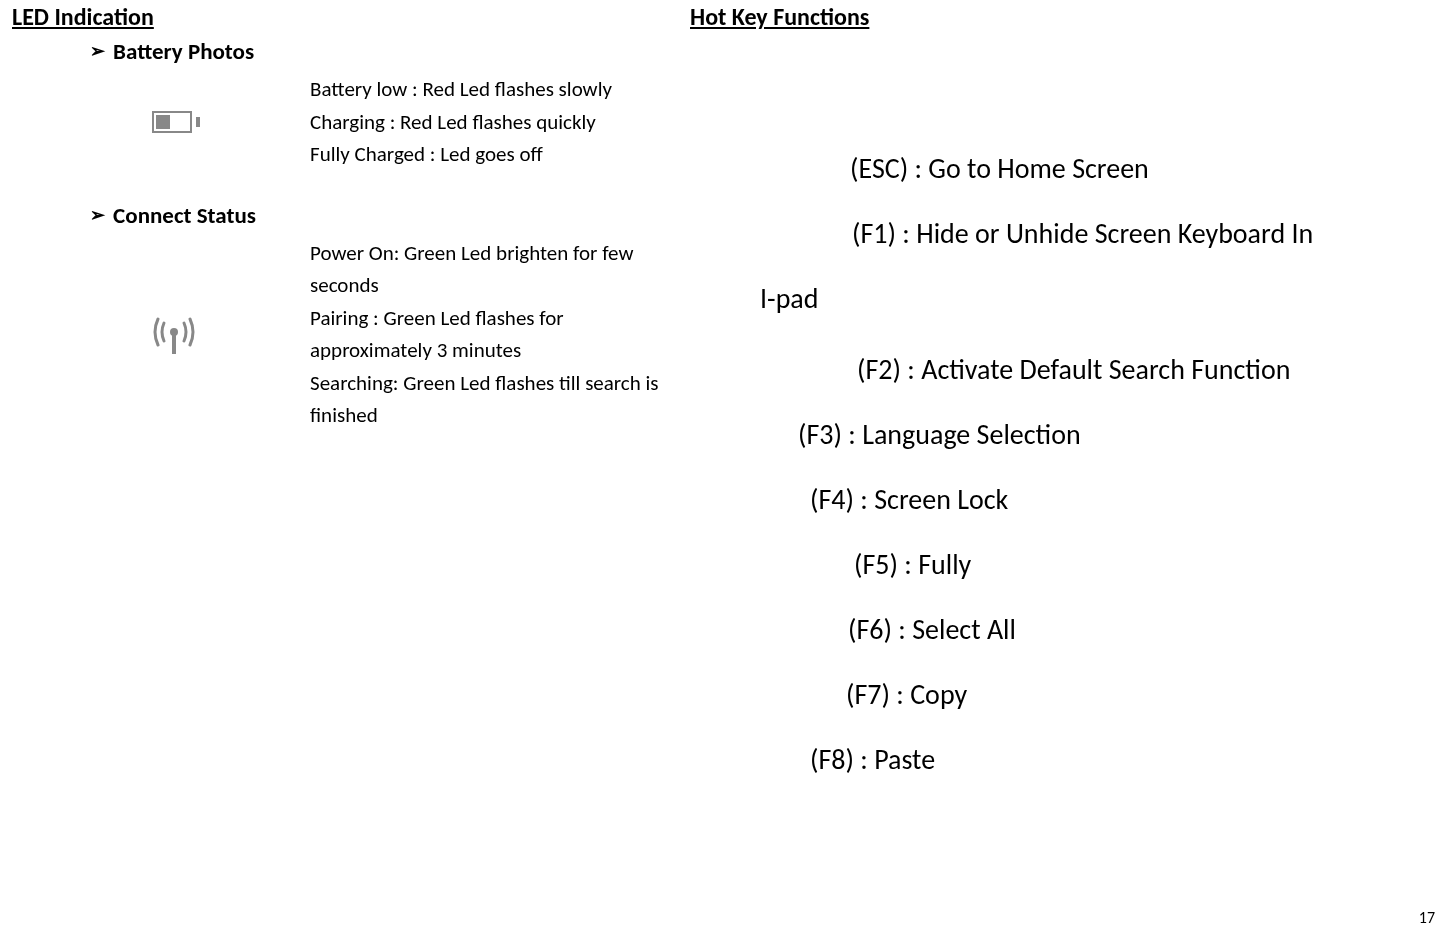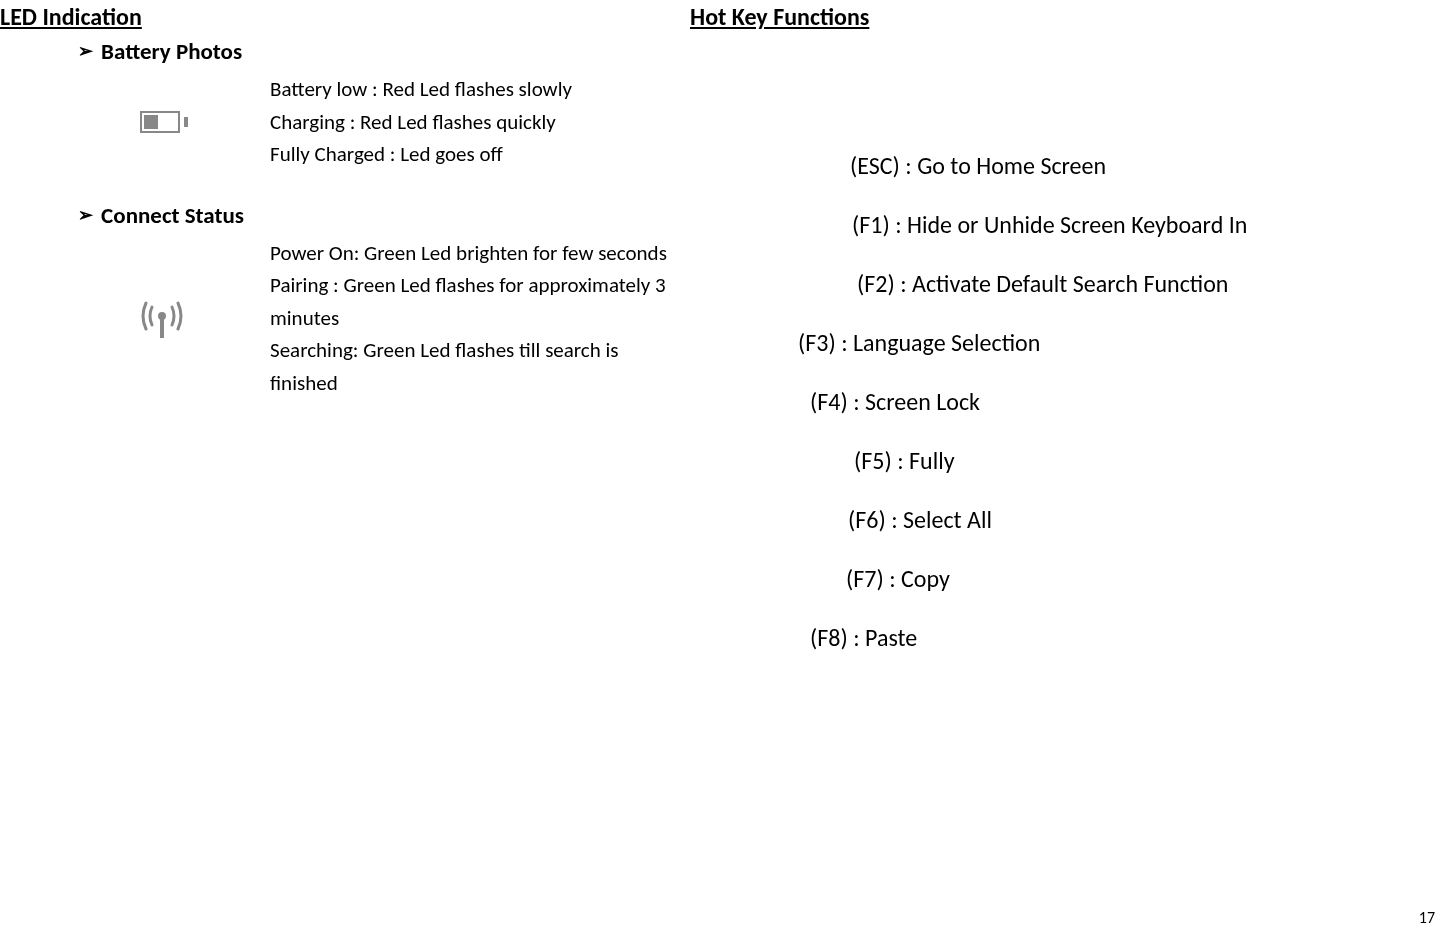--- a/index.html
+++ b/index.html
@@ -14,21 +14,21 @@
       width: 1443px;
       height: 935px;
       position: relative;
     }
     .page {
       display: flex;
       padding: 0;
     }
     .left-col {
       width: 690px;
-      padding-left: 0;
+      padding-left: 12px;
     }
     .right-col {
       flex: 1;
       padding-left: 0;
     }
     .section-heading {
       font-size: 24px;
       font-weight: bold;
       text-decoration: underline;
       margin-bottom: 6px;
@@ -61,20 +61,21 @@
       align-items: center;
       justify-content: flex-start;
     }
     .text-col {
       flex: 1;
       font-size: 21px;
       line-height: 1.55;
     }
     .text-line {
       display: block;
+      margin-left: 28px;
     }
     .battery-icon {
       width: 44px;
       height: 22px;
       position: relative;
     }
     .battery-body {
       width: 40px;
       height: 22px;
       border: 2px solid #888;
@@ -96,21 +97,21 @@
       background: #888;
       position: absolute;
       right: -4px;
       top: 6px;
     }
     .wifi-icon svg {
       width: 44px;
       height: 50px;
     }
     .hotkey-line {
-      font-size: 24px;
+      font-size: 28px;
       margin-bottom: 30px;
       margin-top: 8px;
     }
     .hotkey-first {
       margin-top: 120px;
     }
     .indent-esc { margin-left: 160px; }
     .indent-f1 { margin-left: 162px; }
     .indent-ipad { margin-left: 70px; }
     .indent-f2 { margin-left: 167px; }
@@ -179,20 +180,21 @@
         <span class="text-line">Searching: Green Led flashes till search is finished</span>
       </div>
     </div>
   </div>
 
   <div class="right-col">
     <div class="section-heading">Hot Key Functions</div>
 
     <div class="hotkey-line hotkey-first indent-esc">(ESC) : Go to Home Screen</div>
     <div class="hotkey-line indent-f1">(F1) : Hide or Unhide Screen Keyboard In</div>
+    <div class="hotkey-line indent-ipad mb-large">I-pad</div>
     <div class="hotkey-line indent-f2">(F2) : Activate Default Search Function</div>
     <div class="hotkey-line indent-f3">(F3) : Language Selection</div>
     <div class="hotkey-line indent-f4">(F4) : Screen Lock</div>
     <div class="hotkey-line indent-f5">(F5) : Fully</div>
     <div class="hotkey-line indent-f6">(F6) : Select All</div>
     <div class="hotkey-line indent-f7">(F7) : Copy</div>
     <div class="hotkey-line indent-f8">(F8) : Paste</div>
   </div>
 </div>
 

